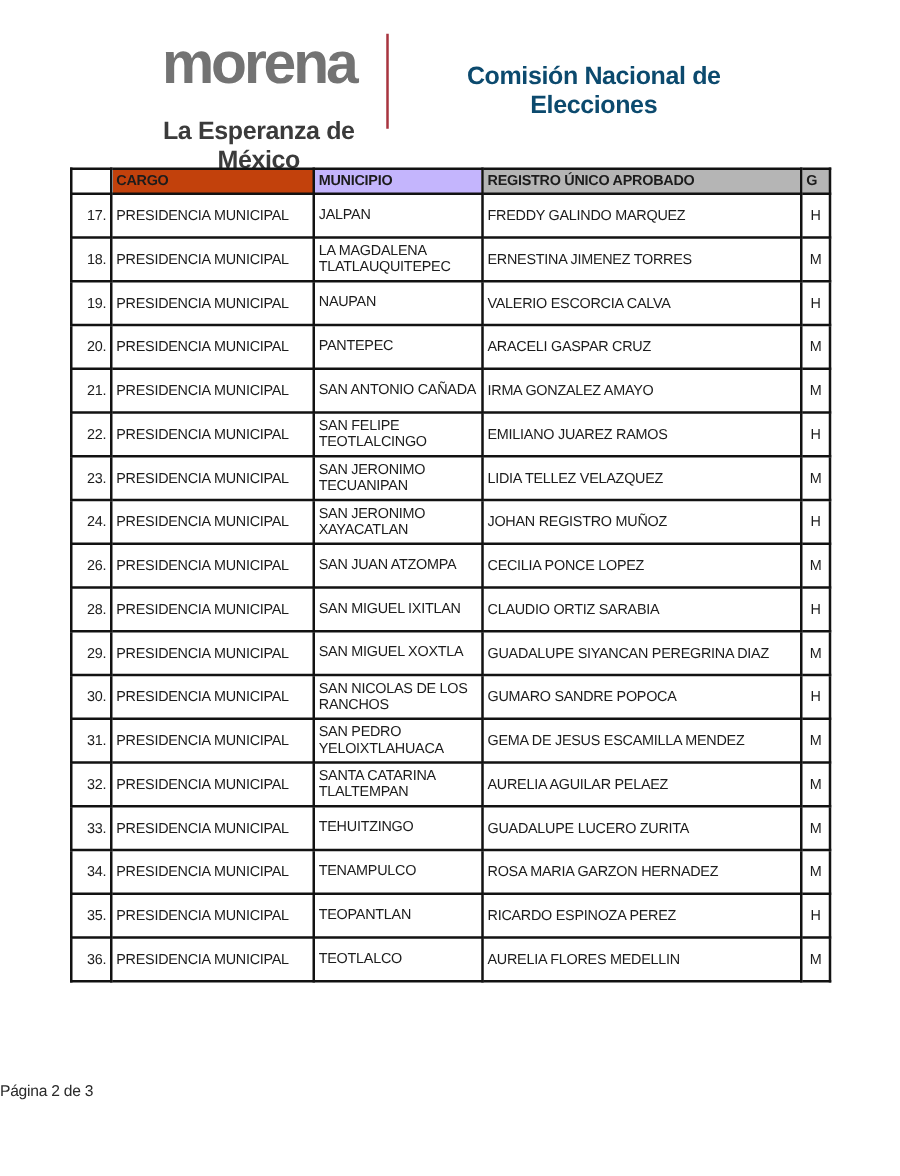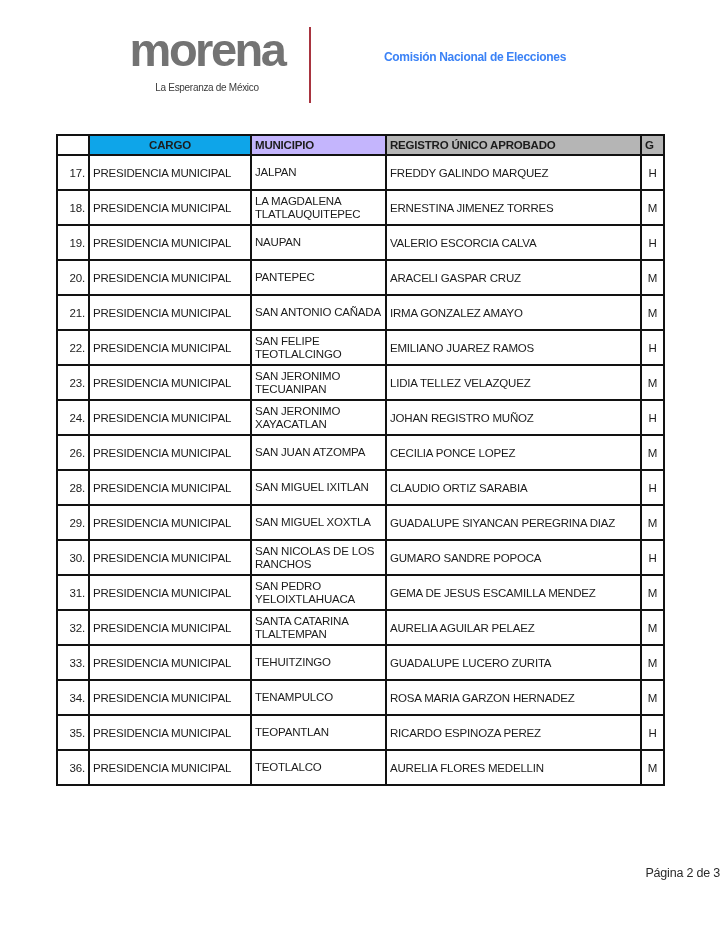--- a/index.html
+++ b/index.html
@@ -14,29 +14,29 @@
   
   .logo{
     position:absolute;top:30px;left:112px;width:190px;
     text-align:center;
   }
   .logo-wordmark{
     font-size:47px;font-weight:bold;line-height:0.85;
     letter-spacing:-2.5px;
   }
   .logo-tagline{
-    margin-top:12px;font-size:10px;font-weight:normal;color:#3b3b3b;
+    margin-top:24px;font-size:20px;font-weight:bold;color:#3b3b3b;
     letter-spacing:-0.3px;
   }
   .header-divider{
     position:absolute;left:309px;top:27px;width:2px;height:76px;
   }
   .org-title{
     position:absolute;left:330px;top:50px;width:290px;
-    text-align:center;font-size:12px;font-weight:bold;color:#3b82f6;
+    text-align:center;font-size:20px;font-weight:bold;color:#0c4a6e;
     letter-spacing:-0.3px;
   }
   
   table.roster{
     position:absolute;left:56px;top:134px;
     width:607px;
     border-collapse:collapse;table-layout:fixed;
     font-size:11.5px;letter-spacing:-0.2px;color:#1c1c1c;
   }
   col.c-num{width:32px;}
@@ -58,21 +58,21 @@
   }
   th.g-head{text-align:center;padding:0;}
   td.num{text-align:right;padding-right:3px;}
   td.cargo{padding-left:6px;}
   td.municipio{padding-left:4px;line-height:12.5px;}
   td.registro{padding-left:3px;}
   td.g{text-align:center;padding:0;}
   
   .footer{
     position:absolute;top:866px;left:0;width:100%;
-    text-align:right;font-size:12.5px;color:#2a2a2a;
+    text-align:left;font-size:12.5px;color:#2a2a2a;
     letter-spacing:-0.2px;
   }
 </style>
 </head>
 <body>
 
 <div class="page">
 
   <div class="logo">
     <div class="logo-wordmark" style="color: #737373;">morena</div>
@@ -87,21 +87,21 @@
     <colgroup>
       <col class="c-num">
         <col class="c-cargo">
         <col class="c-mun">
         <col class="c-reg">
         <col class="c-g">
     </colgroup>
     <thead>
       <tr>
         <th class="corner"></th>
-        <th class="hdr" style="background: #0ea5e9; text-align: center;">CARGO</th>
+        <th class="hdr" style="background: #c2410c;">CARGO</th>
         <th class="hdr" style="background: #c4b5fd;">MUNICIPIO</th>
         <th class="hdr" style="background: rgb(181, 181, 181);">REGISTRO ÚNICO APROBADO</th>
         <th class="hdr g-head" style="background: rgb(181, 181, 181);">G</th>
       </tr>
     </thead>
     <tbody>
 
         <tr>
           <td class="num">17.</td>
           <td class="cargo">PRESIDENCIA MUNICIPAL</td>

